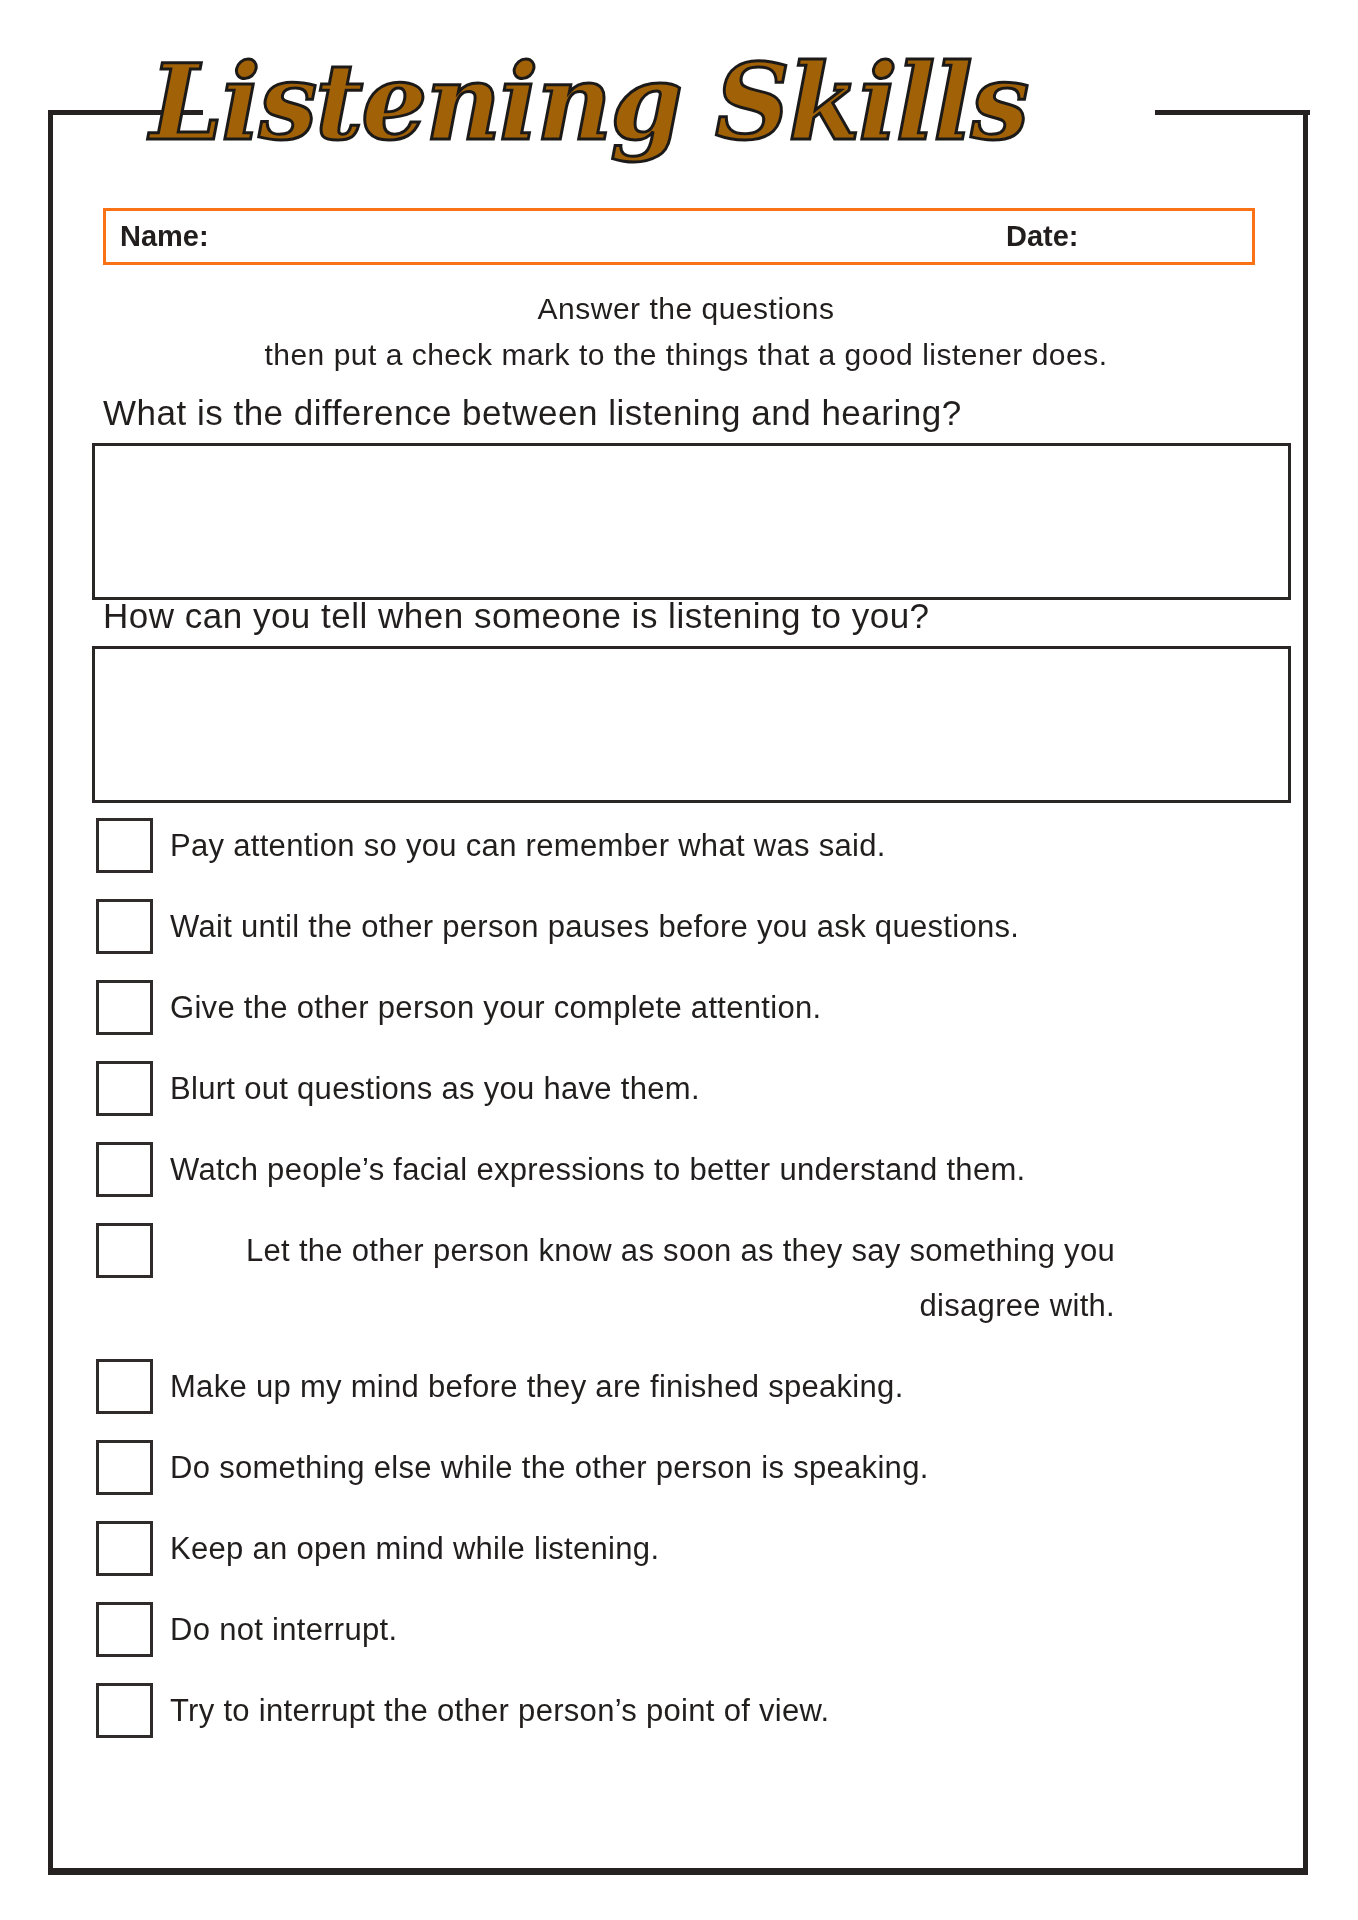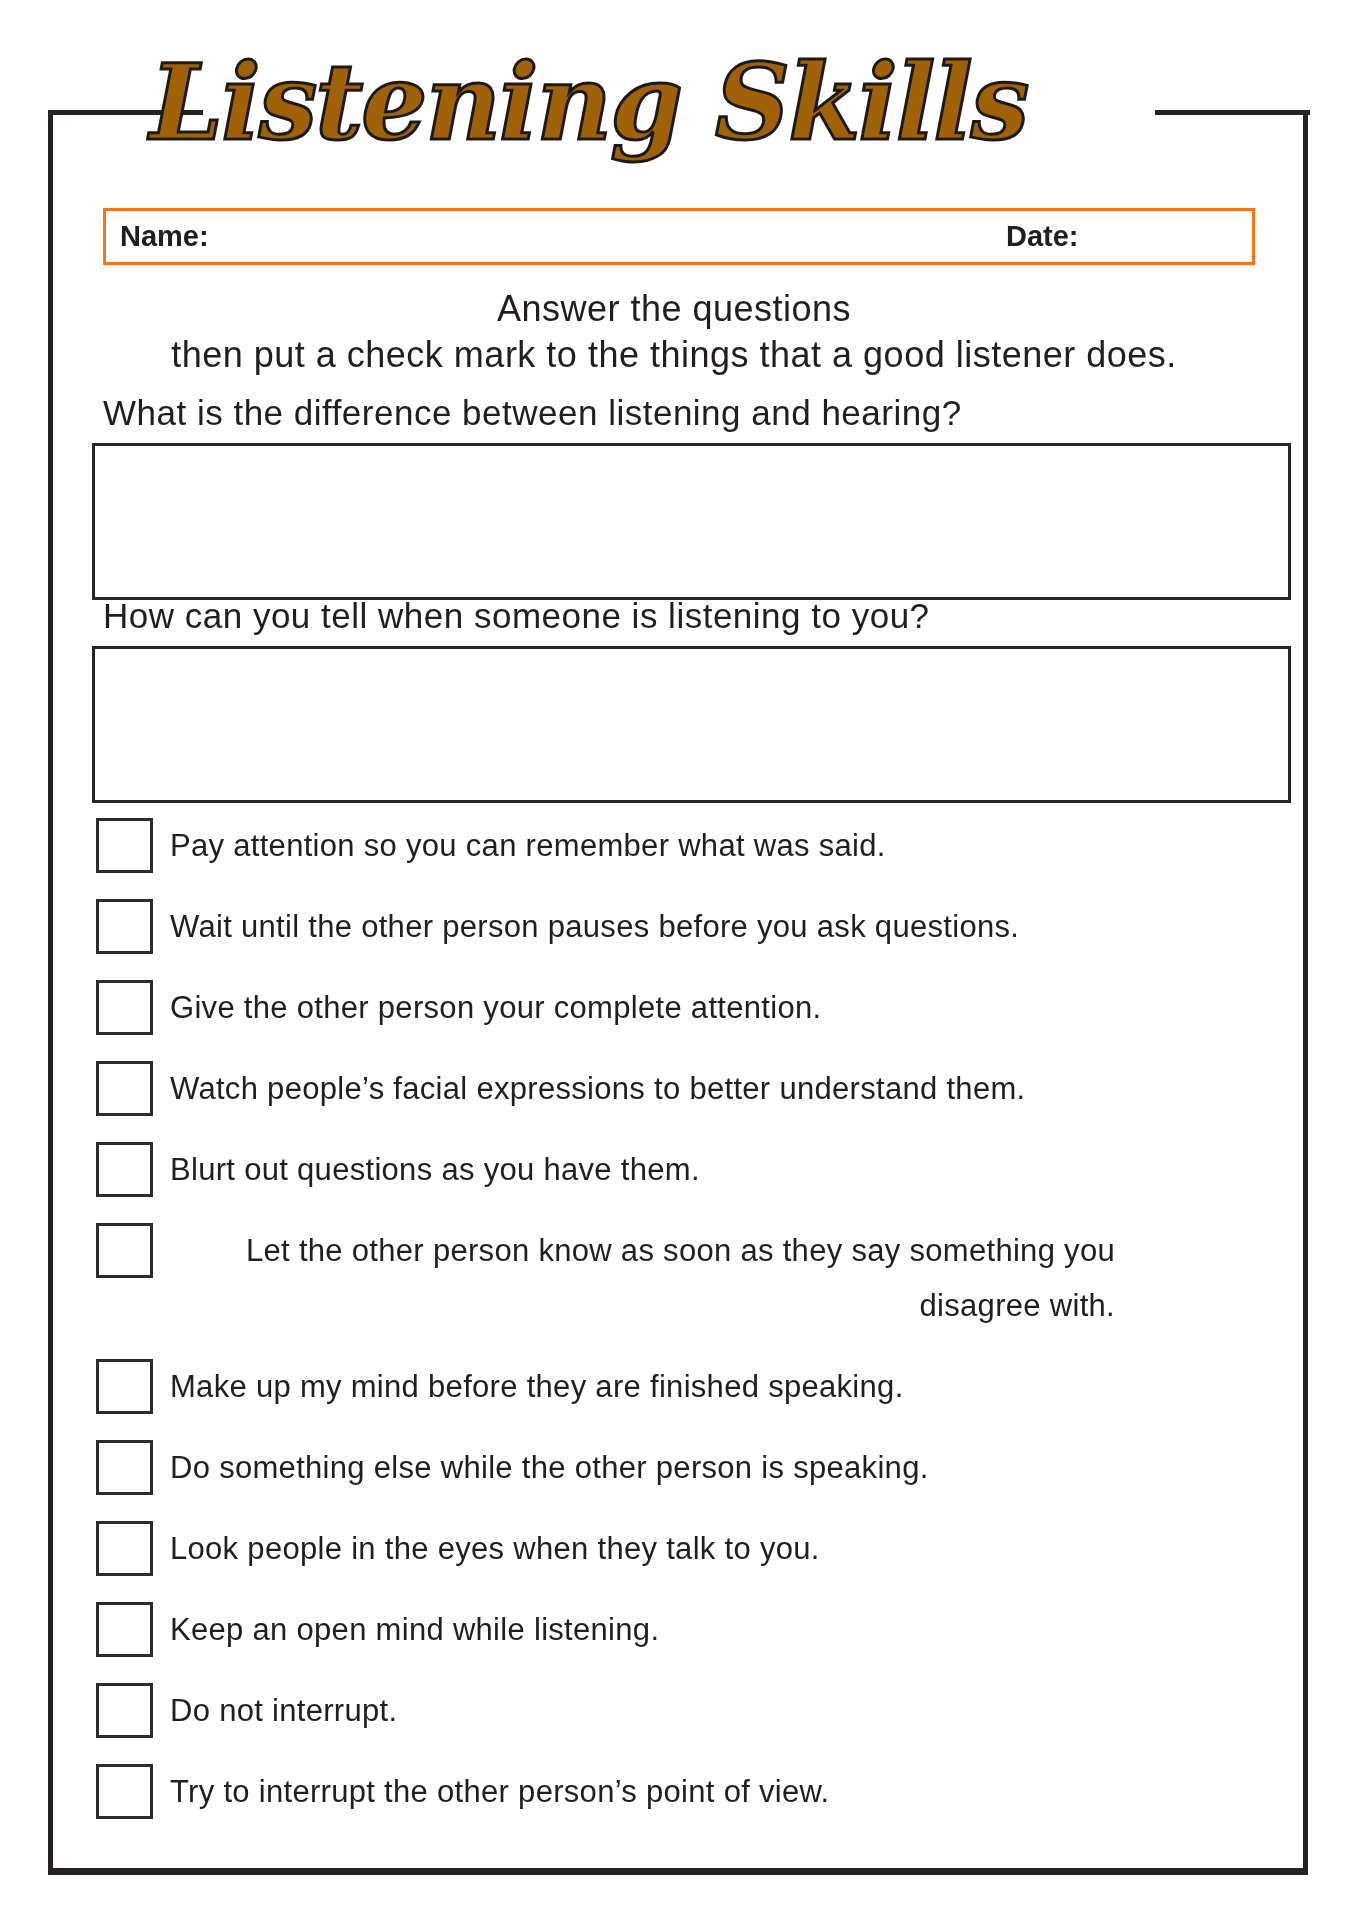--- a/index.html
+++ b/index.html
@@ -28,22 +28,22 @@
     position:absolute;left:103px;top:208px;width:1146px;height:51px;
     border:3px solid #f97316;display:flex;align-items:center;
     font-size:29px;
     font-weight:bold;
   }
   .namebox .nlabel{margin-left:14px;}
   .namebox .dlabel{position:absolute;left:900px;text-align:right;}
   .fill{flex:1;height:100%;}
   
   .instructions{
-    position:absolute;left:54px;top:286px;width:1240px;text-align:center;
-    font-size:36px;line-height:46px;letter-spacing:.5px;
+    position:absolute;left:66px;top:286px;width:1240px;text-align:center;
+    font-size:30px;line-height:46px;letter-spacing:.5px;
   }
   
   .q-label{position:absolute;left:103px;font-size:35px;letter-spacing:.5px;}
   .q1-label{top:393px;}
   .q2-label{top:596px;}
   .answer{
     position:absolute;left:92px;width:1169px;height:135px;
     border:3px solid #2a2626;font-size:29px;padding:8px 12px;box-sizing:content-box;
   }
   .answer.a1{top:443px;}
@@ -100,47 +100,43 @@
     <div class="check-label">Wait until the other person pauses before you ask questions.</div>
   </div>
 
   <div class="check-row">
     <div class="checkbox"></div>
     <div class="check-label">Give the other person your complete attention.</div>
   </div>
 
   <div class="check-row">
     <div class="checkbox"></div>
-    <div class="check-label">Watch people’s facial expressions to better understand them.</div>
+    <div class="check-label">Blurt out questions as you have them.</div>
   </div>
 
   <div class="check-row">
     <div class="checkbox"></div>
-    <div class="check-label">Blurt out questions as you have them.</div>
+    <div class="check-label">Watch people’s facial expressions to better understand them.</div>
   </div>
 
   <div class="check-row">
     <div class="checkbox"></div>
     <div class="check-label">Let the other person know as soon as they say something you disagree with.</div>
   </div>
 
   <div class="check-row">
     <div class="checkbox"></div>
     <div class="check-label">Make up my mind before they are finished speaking.</div>
   </div>
 
   <div class="check-row">
     <div class="checkbox"></div>
     <div class="check-label">Do something else while the other person is speaking.</div>
   </div>
 
-  <div class="check-row">
-    <div class="checkbox"></div>
-    <div class="check-label">Look people in the eyes when they talk to you.</div>
-  </div>
 
   <div class="check-row">
     <div class="checkbox"></div>
     <div class="check-label">Keep an open mind while listening.</div>
   </div>
 
   <div class="check-row">
     <div class="checkbox"></div>
     <div class="check-label">Do not interrupt.</div>
   </div>

